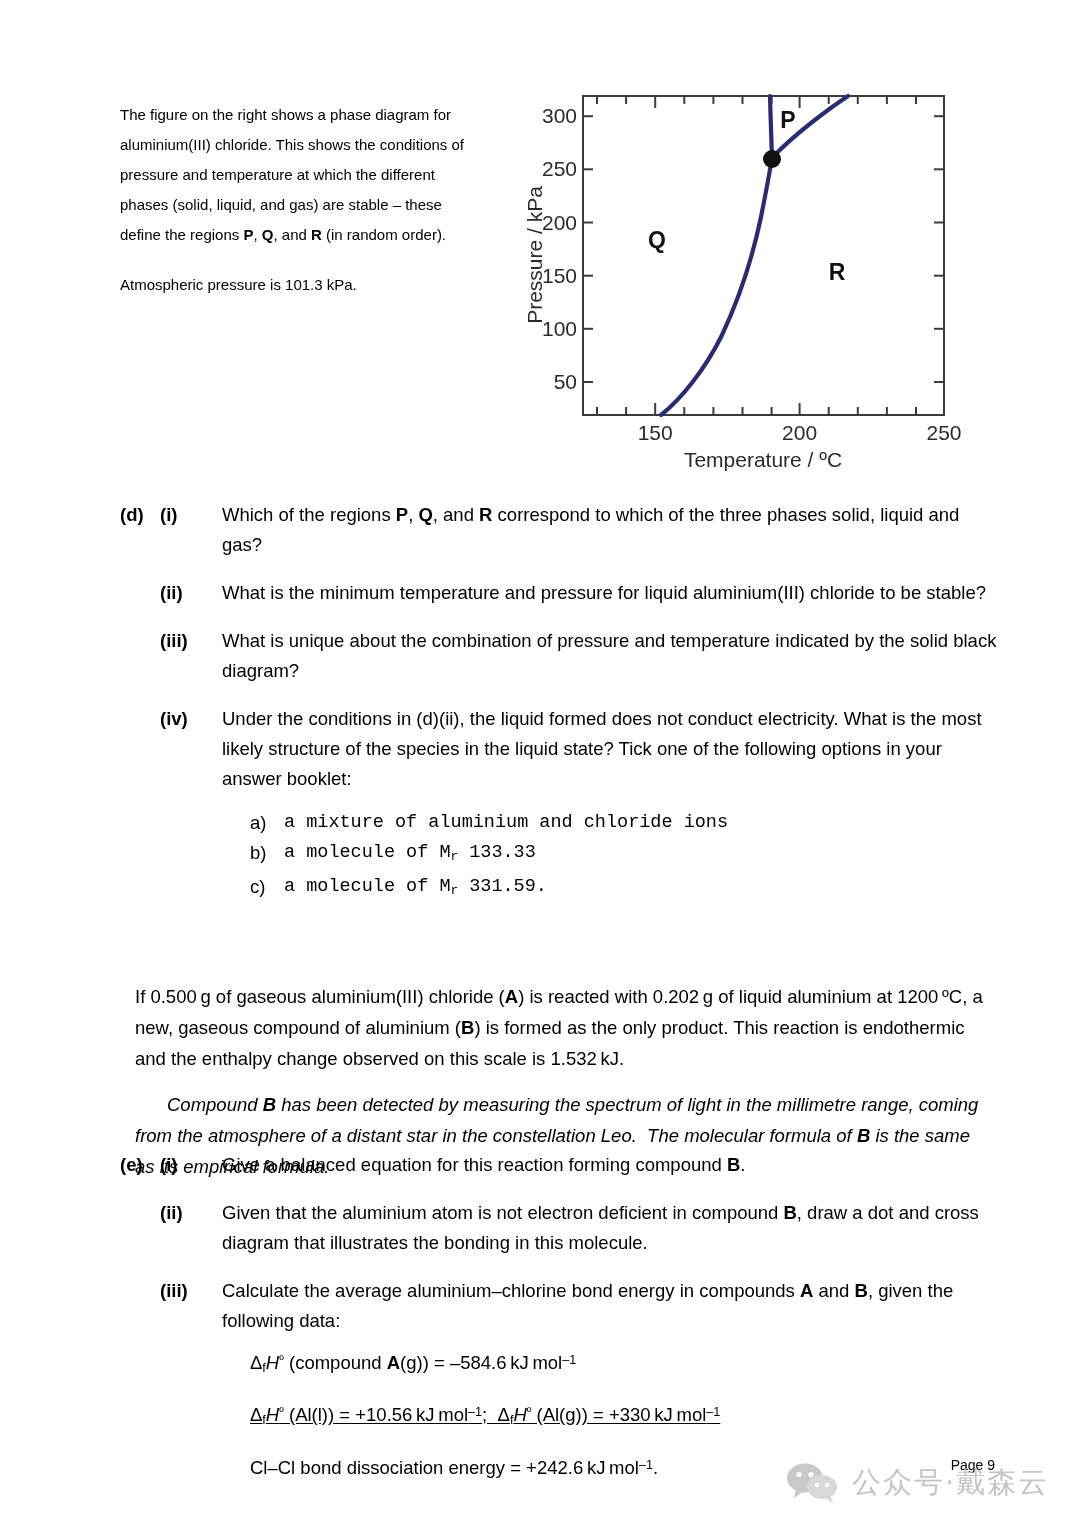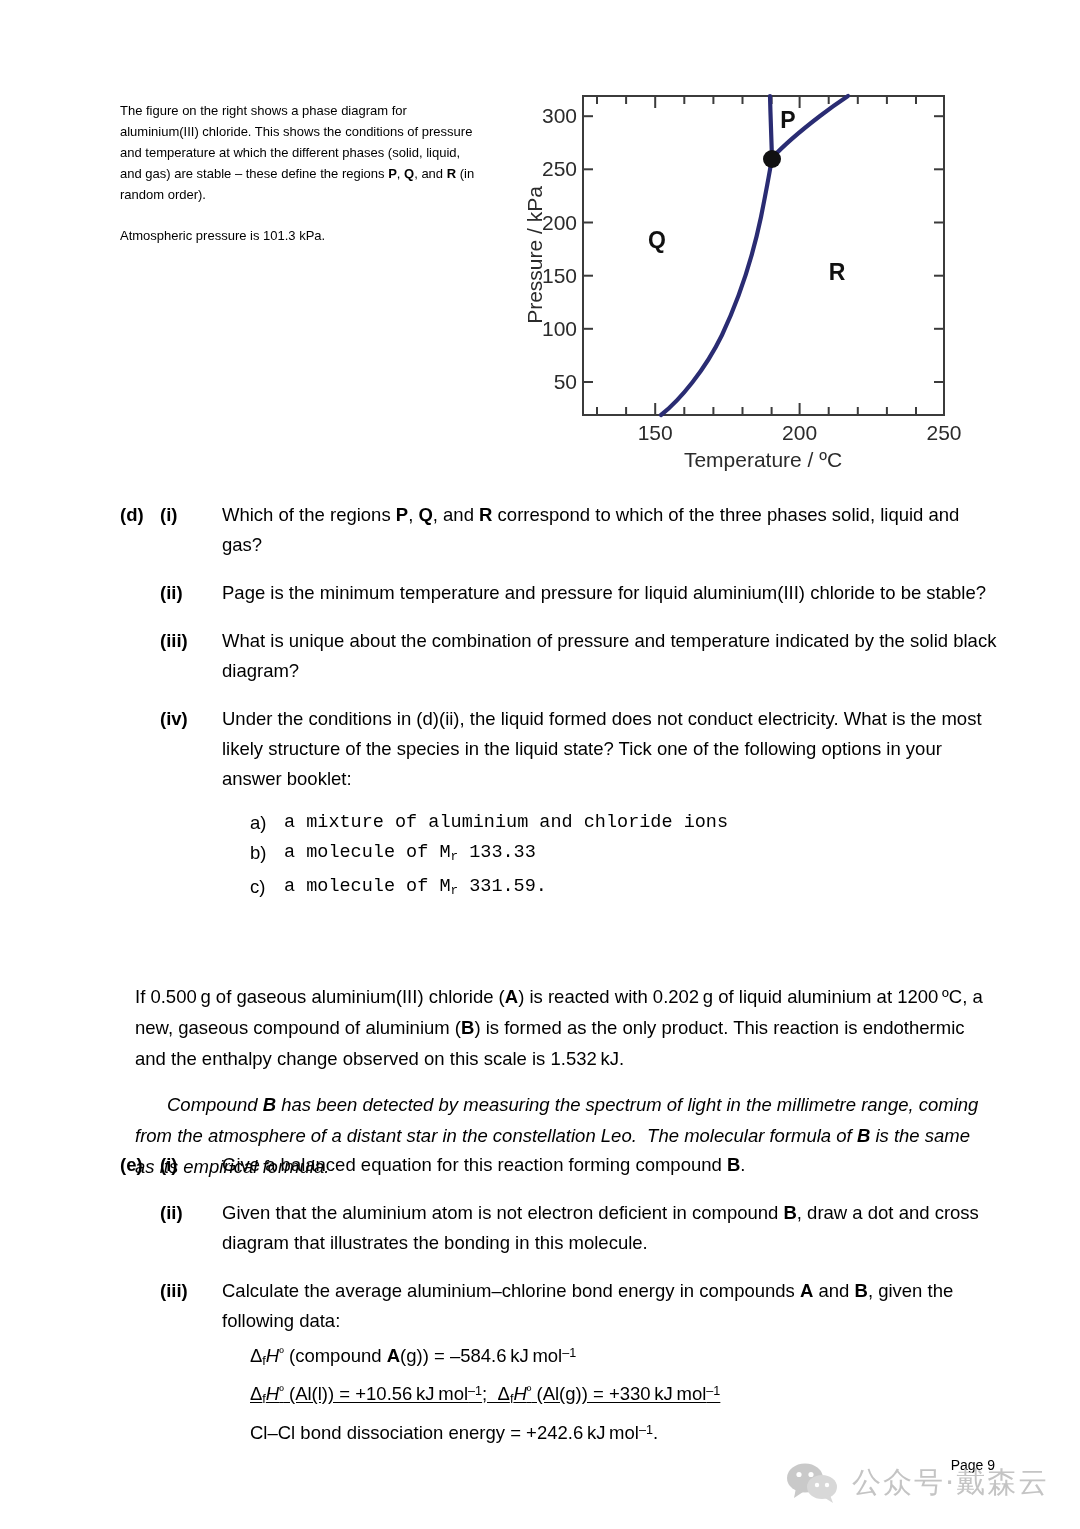--- a/index.html
+++ b/index.html
@@ -20,22 +20,22 @@
     position: relative;
     width: 1080px;
     height: 1529px;
   }
 
   .intro-text {
     position: absolute;
     left: 120px;
     top: 100px;
     width: 360px;
-    font-size: 13px;
-    line-height: 21px;
+    font-size: 15px;
+    line-height: 30px;
   }
   .intro-text p {
     margin: 0 0 20px 0;
   }
   .intro-text p:last-child { margin-bottom: 0; }
 
   b, .bold { font-weight: bold; }
 
   
   .figure {
@@ -105,21 +105,21 @@
     font-size: 18.5px;
     line-height: 31px;
   }
   .body-paras p { margin: 15px; }
   .body-paras p.indent { text-indent: 32px; font-style: italic; }
 
   
   .data-block {
     margin-left: 28px;
     margin-top: 2px;
-    line-height: 30px;
+    line-height: 44px;
     white-space: nowrap;
   }
   sub { font-size: 0.68em; vertical-align: -0.25em; }
   sup { font-size: 0.68em; vertical-align: 0.42em; }
   .ital { font-style: italic; }
 
   
   .page-number {
     position: absolute;
     right: 85px;
@@ -249,21 +249,21 @@
       <span class="q-marker">(i)</span>
       <span class="q-body">Which of the
         regions <b>P</b>,
         <b>Q</b>, and
         <b>R</b> correspond to which of the three
         phases solid, liquid and gas?</span>
     </div>
 
     <div class="q-row" style="margin-top:18px;">
       <span class="q-marker">(ii)</span>
-      <span class="q-body">Page is the minimum temperature and pressure for liquid aluminium(III) chloride to be stable?</span>
+      <span class="q-body">What is the minimum temperature and pressure for liquid aluminium(III) chloride to be stable?</span>
     </div>
 
     <div class="q-row" style="margin-top:18px;">
       <span class="q-marker">(iii)</span>
       <span class="q-body">What is unique about the combination of pressure and temperature indicated by the solid black diagram?</span>
     </div>
 
     <div class="q-row" style="margin-top:18px;">
       <span class="q-marker">(iv)</span>
       <span class="q-body">Under the conditions in (d)(ii), the liquid formed does not conduct electricity.  What is the most likely structure of the species in the liquid state? Tick one of the following options in your answer booklet:</span>

